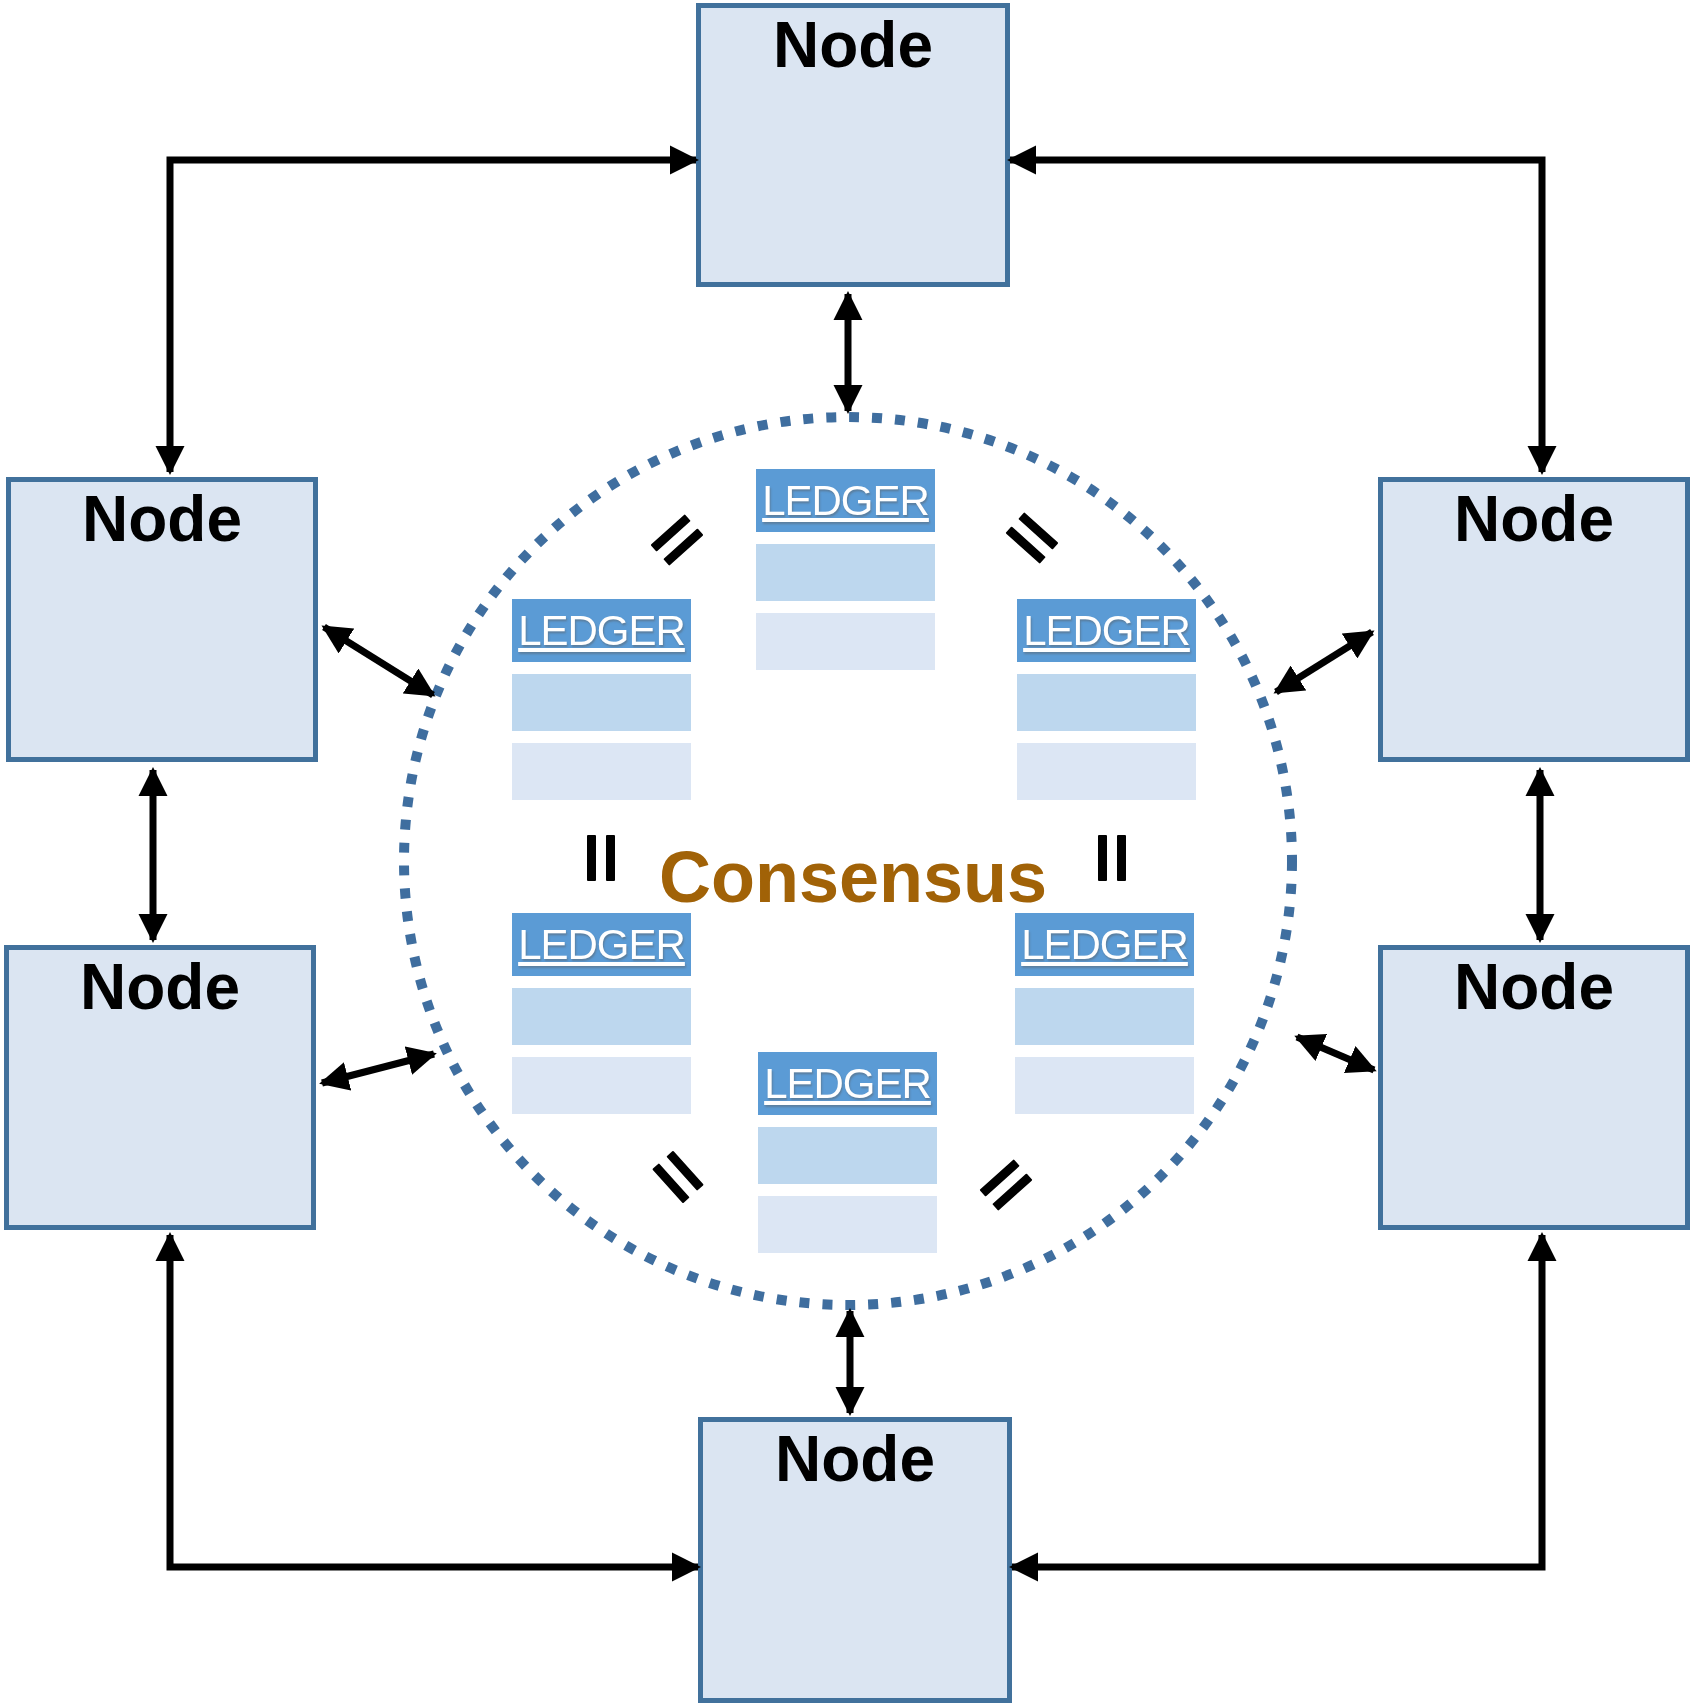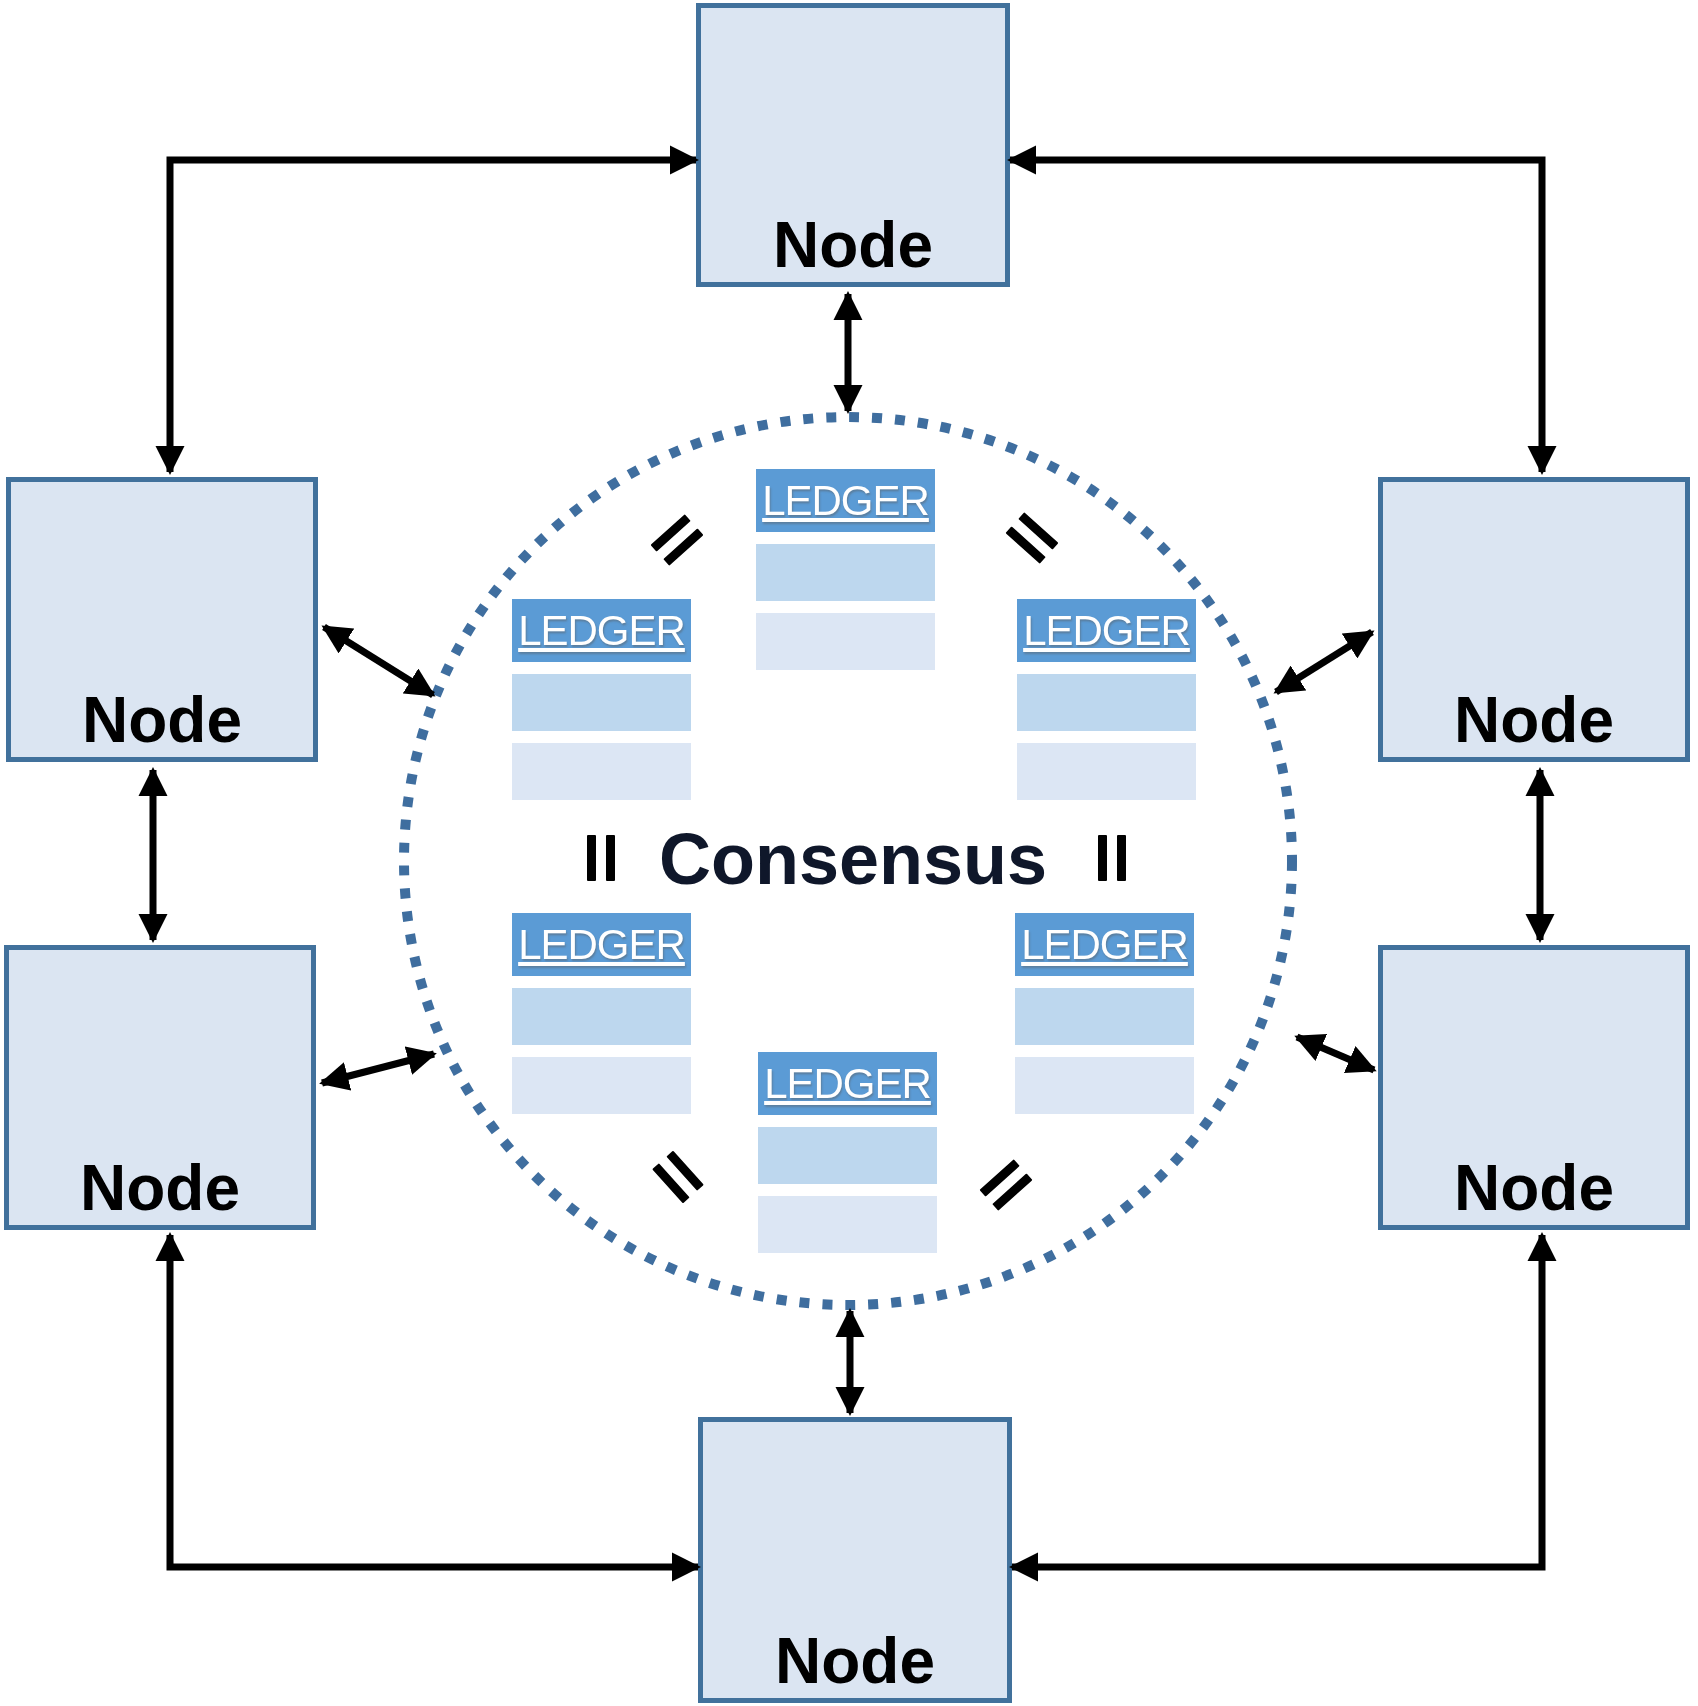--- a/index.html
+++ b/index.html
@@ -10,21 +10,21 @@
   html,body{margin:0;padding:0;}
   body{
     width:1698px;height:1706px;position:relative;background:#ffffff;
     font-family:"Liberation Sans","DejaVu Sans",sans-serif;overflow:hidden;
   }
   .stage{position:absolute;inset:0;}
   
   .node-box{
     position:absolute;background:var(--node-fill);
     border:5px solid var(--node-border);box-sizing:border-box;
-    display:flex;align-items:flex-end;justify-content:center;
+    display:flex;align-items:flex-start;justify-content:center;
   }
   .node-box .node-label{
     font-size:64px;font-weight:bold;color:#000;letter-spacing:0px;
   }
   
   .ledger{position:absolute;width:179px;}
   .ledger .hdr{
     height:63px;background:var(--ledger-header);color:#fff;
     display:flex;align-items:center;justify-content:center;
     font-size:42px;letter-spacing:-1px;
@@ -32,22 +32,22 @@
     text-decoration:underline;
   }
   .ledger .row1{height:57px;margin-top:12px;background:var(--ledger-row1);}
   .ledger .row2{height:57px;margin-top:12px;background:var(--ledger-row2);}
   
   .eq{position:absolute;width:46px;height:28px;}
   .eq .bar{width:46px;height:9px;background:var(--arrow);border-radius:1px;}
   .eq .bar + .bar{margin-top:10px;}
   
   .consensus{
-    position:absolute;left:853px;top:859px;transform:translate(-50%,-50%);
-    font-size:72px;font-weight:bold;color:#0f172a;white-space:nowrap;
+    position:absolute;left:853px;top:877px;transform:translate(-50%,-50%);
+    font-size:72px;font-weight:bold;color:#a16207;white-space:nowrap;
   }
   
   svg.overlay{position:absolute;left:0;top:0;pointer-events:none;}
   .dot-circle{fill:none;stroke:var(--circle-dot);stroke-width:10;stroke-dasharray:10 13;}
   .arrow-line{fill:none;stroke:var(--arrow);stroke-width:7;}
   .ah-fill{fill:var(--arrow);}
 </style>
 </head>
 <body>
 

